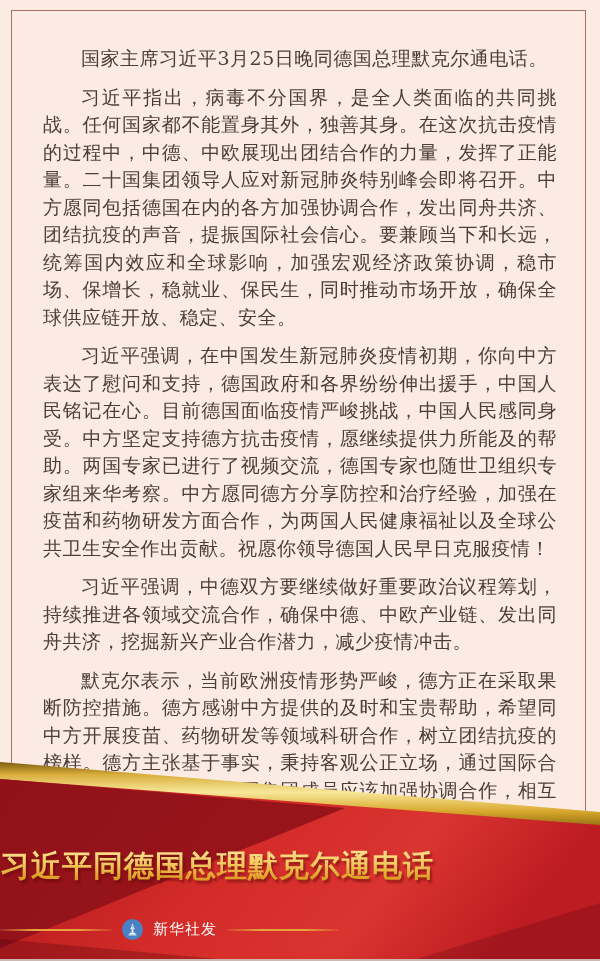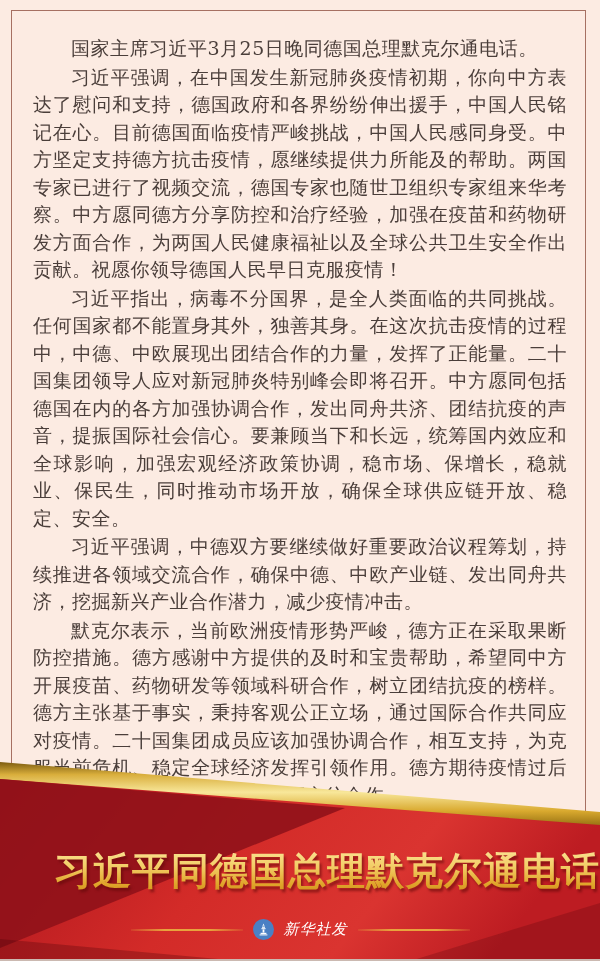--- a/index.html
+++ b/index.html
@@ -21,54 +21,52 @@
   .article{
     position:absolute;
     left:32px;right:32px;top:34px;
     color:#4a3e3a;
     font-size:19px;
     line-height:27.5px;
     text-align:justify;
     letter-spacing:0.5px;
   }
   .article p{
-    margin:1px;
+    margin:11px;
     text-indent:2em;
   }
   .banner{
     position:absolute;
     left:0;bottom:0;
     width:600px;height:210px;
   }
   .banner svg{display:block;}
   .banner-title{
     position:absolute;
     left:0;right:0;
     top:95px;
-    text-align:right;
-    font-size:38px;
+    text-align:left;
+    font-size:30px;
     font-weight:bold;
     letter-spacing:1px;
     background:linear-gradient(180deg,#fbe496 5%,#f3cd66 40%,#e0a42a 75%,#c8891a 100%);
     -webkit-background-clip:text;
     background-clip:text;
     color:transparent;
     filter:drop-shadow(2px 3px 1px rgba(96,8,8,0.55));
     white-space:nowrap;
-    margin-left:10px;
   }
   .banner-footer{
     position:absolute;
     left:0;right:0;
     top:168px;
     display:flex;
     align-items:center;
-    justify-content:center;
+    justify-content:flex-start;
     gap:10px;
-    font-style:italic;
   }
   .divider-line{
     width:112px;height:2px;
     background:linear-gradient(90deg,rgba(232,163,61,0.15),#e8a33d 30%,#e8a33d 70%,rgba(232,163,61,0.15));
   }
   .logo-circle{
     width:21px;height:21px;
     border-radius:50%;
     background:#4a80c4;
     display:flex;
@@ -90,22 +88,22 @@
 </style>
 </head>
 <body>
 
 <div class="page">
 
   <div class="page-border"></div>
 
   <div class="article">
     <p>国家主席习近平3月25日晚同德国总理默克尔通电话。</p>
+    <p>习近平指出，病毒不分国界，是全人类面临的共同挑战。任何国家都不能置身其外，独善其身。在这次抗击疫情的过程中，中德、中欧展现出团结合作的力量，发挥了正能量。二十国集团领导人应对新冠肺炎特别峰会即将召开。中方愿同包括德国在内的各方加强协调合作，发出同舟共济、团结抗疫的声音，提振国际社会信心。要兼顾当下和长远，统筹国内效应和全球影响，加强宏观经济政策协调，稳市场、保增长，稳就业、保民生，同时推动市场开放，确保全球供应链开放、稳定、安全。</p>
     <p>习近平强调，在中国发生新冠肺炎疫情初期，你向中方表达了慰问和支持，德国政府和各界纷纷伸出援手，中国人民铭记在心。目前德国面临疫情严峻挑战，中国人民感同身受。中方坚定支持德方抗击疫情，愿继续提供力所能及的帮助。两国专家已进行了视频交流，德国专家也随世卫组织专家组来华考察。中方愿同德方分享防控和治疗经验，加强在疫苗和药物研发方面合作，为两国人民健康福祉以及全球公共卫生安全作出贡献。祝愿你领导德国人民早日克服疫情！</p>
-    <p>习近平指出，病毒不分国界，是全人类面临的共同挑战。任何国家都不能置身其外，独善其身。在这次抗击疫情的过程中，中德、中欧展现出团结合作的力量，发挥了正能量。二十国集团领导人应对新冠肺炎特别峰会即将召开。中方愿同包括德国在内的各方加强协调合作，发出同舟共济、团结抗疫的声音，提振国际社会信心。要兼顾当下和长远，统筹国内效应和全球影响，加强宏观经济政策协调，稳市场、保增长，稳就业、保民生，同时推动市场开放，确保全球供应链开放、稳定、安全。</p>
     <p>习近平强调，中德双方要继续做好重要政治议程筹划，持续推进各领域交流合作，确保中德、中欧产业链、发出同舟共济，挖掘新兴产业合作潜力，减少疫情冲击。</p>
     <p>默克尔表示，当前欧洲疫情形势严峻，德方正在采取果断防控措施。德方感谢中方提供的及时和宝贵帮助，希望同中方开展疫苗、药物研发等领域科研合作，树立团结抗疫的榜样。德方主张基于事实，秉持客观公正立场，通过国际合作共同应对疫情。二十国集团成员应该加强协调合作，相互支持，为克服当前危机、稳定全球经济发挥引领作用。德方期待疫情过后同中方继续推进德中、欧中重要交往合作。</p>
   </div>
 
   <div class="banner">
     <svg width="600" height="210" viewBox="0 0 600 210">
       <defs>
         <linearGradient id="goldGrad" x1="0" y1="0" x2="0" y2="1">
           <stop offset="0%" stop-color="#7d5c10"></stop>
           <stop offset="20%" stop-color="#d9ae3c"></stop>

